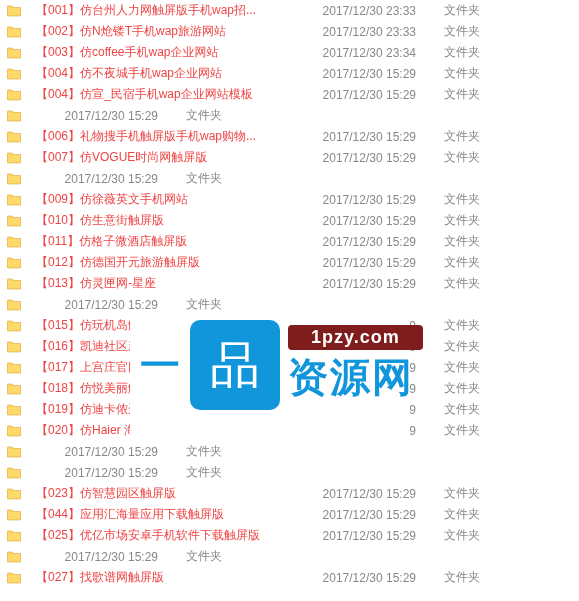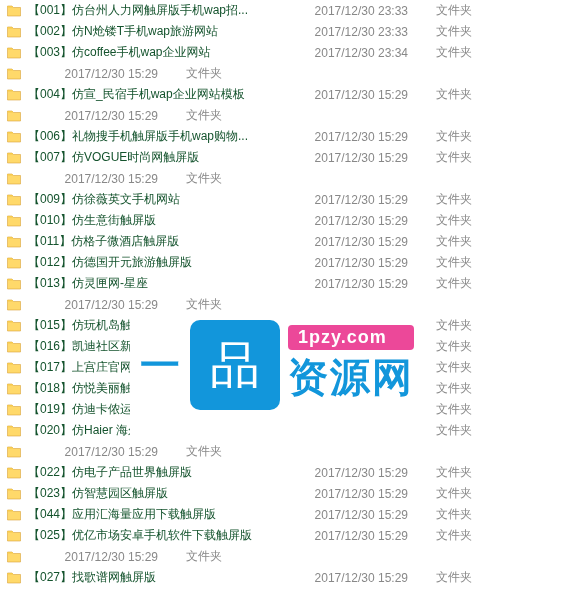--- a/index.html
+++ b/index.html
@@ -25,21 +25,22 @@
       height: 16px;
       margin-right: 6px;
       flex-shrink: 0;
     }
     .folder-icon svg { display: block; }
     .file-name {
       flex: 0 0 250px;
       white-space: nowrap;
       overflow: hidden;
       text-overflow: ellipsis;
-      color: #14532d;
+      color: #ef4444;
+      margin-left: 8px;
     }
     .file-date {
       flex: 0 0 130px;
       color: #888;
       font-size: 12px;
       text-align: right;
     }
     .file-type {
       flex: 0 0 60px;
       color: #888;
@@ -81,25 +82,25 @@
     .wm-big-char {
       font-size: 50px;
       color: #fff;
       display: block;
     }
     .wm-text {
       display: flex;
       flex-direction: column;
     }
     .wm-url {
-      background: #ec4899;
+      background: #7f1d1d;
       color: #fff;
       font-size: 18px;
       font-weight: bold;
-      padding: 2px 10px;
+      padding: 2px 23px;
       border-radius: 4px;
       letter-spacing: 1px;
     }
     .wm-cn {
       font-size: 40px;
       font-weight: bold;
       color: #1296db;
       letter-spacing: 2px;
     }
   </style>
@@ -140,20 +141,21 @@
       <span class="file-date">2017/12/30 23:34</span>
       <span class="file-type">文件夹</span>
     </div>
     <div class="file-row">
       <span class="folder-icon">
         <svg viewBox="0 0 16 16" width="16" height="16">
   <path d="M1.5 3 L6 3 L7.5 4.5 L14.5 4.5 L14.5 13 L1.5 13 Z" fill="#ffd96a" stroke="#d9a23b" stroke-width="0.6"></path>
   <path d="M1.5 3 L6 3 L7.5 4.5 L1.5 4.5 Z" fill="#f5c94f"></path>
 </svg>
       </span>
+      <span class="file-name">【004】仿不夜城手机wap企业网站</span>
       <span class="file-date">2017/12/30 15:29</span>
       <span class="file-type">文件夹</span>
     </div>
     <div class="file-row">
       <span class="folder-icon">
         <svg viewBox="0 0 16 16" width="16" height="16">
   <path d="M1.5 3 L6 3 L7.5 4.5 L14.5 4.5 L14.5 13 L1.5 13 Z" fill="#ffd96a" stroke="#d9a23b" stroke-width="0.6"></path>
   <path d="M1.5 3 L6 3 L7.5 4.5 L1.5 4.5 Z" fill="#f5c94f"></path>
 </svg>
       </span>
@@ -344,21 +346,20 @@
       <span class="file-date">2017/12/30 15:29</span>
       <span class="file-type">文件夹</span>
     </div>
     <div class="file-row">
       <span class="folder-icon">
         <svg viewBox="0 0 16 16" width="16" height="16">
   <path d="M1.5 3 L6 3 L7.5 4.5 L14.5 4.5 L14.5 13 L1.5 13 Z" fill="#ffd96a" stroke="#d9a23b" stroke-width="0.6"></path>
   <path d="M1.5 3 L6 3 L7.5 4.5 L1.5 4.5 Z" fill="#f5c94f"></path>
 </svg>
       </span>
-      <span class="file-name">【022】仿电子产品世界触屏版</span>
       <span class="file-date">2017/12/30 15:29</span>
       <span class="file-type">文件夹</span>
     </div>
     <div class="file-row">
       <span class="folder-icon">
         <svg viewBox="0 0 16 16" width="16" height="16">
   <path d="M1.5 3 L6 3 L7.5 4.5 L14.5 4.5 L14.5 13 L1.5 13 Z" fill="#ffd96a" stroke="#d9a23b" stroke-width="0.6"></path>
   <path d="M1.5 3 L6 3 L7.5 4.5 L1.5 4.5 Z" fill="#f5c94f"></path>
 </svg>
       </span>

